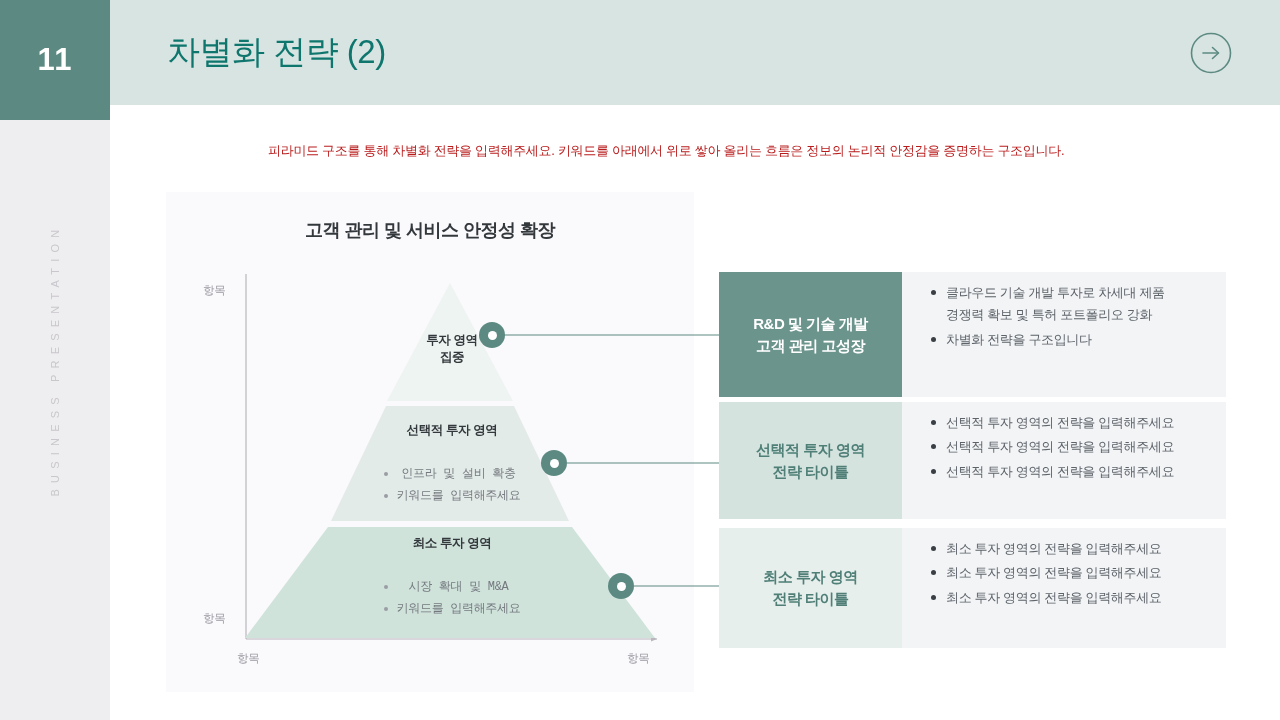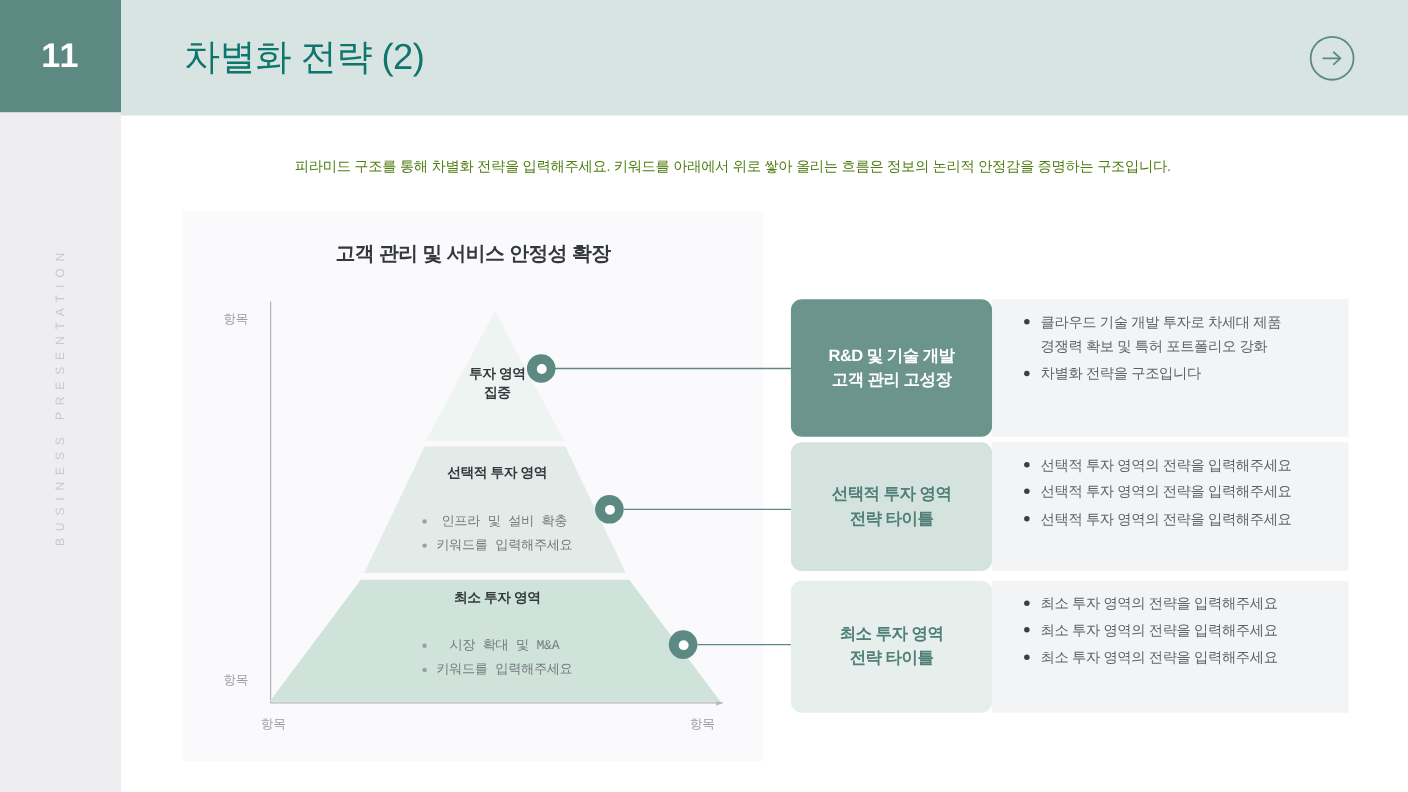--- a/index.html
+++ b/index.html
@@ -50,21 +50,21 @@
     top: 0;
     width: 1170px;
     height: 105px;
     background: #d7e4e1;
   }
   .page-number-box {
     position: absolute;
     left: 0;
     top: 0;
     width: 110px;
-    height: 102px;
+    height: 120px;
     background: #5c8a82;
     display: flex;
     align-items: center;
     justify-content: center;
   }
   .page-number {
     color: #ffffff;
     font-size: 31px;
     font-weight: 700;
     letter-spacing: 1px;
@@ -89,21 +89,21 @@
     width: 42px;
     height: 42px;
   }
 
   
   .subtitle {
     position: absolute;
     left: 268px;
     top: 142px;
     font-size: 13px;
-    color: #4d7c0f;
+    color: #b91c1c;
     letter-spacing: -0.3px;
     white-space: nowrap;
   }
 
   
   .chart-panel {
     position: absolute;
     left: 166px;
     top: 192px;
     width: 528px;
@@ -233,21 +233,20 @@
     flex-direction: column;
     align-items: center;
     justify-content: center;
     text-align: center;
     font-size: 15px;
     font-weight: 700;
     line-height: 1.45;
     letter-spacing: -0.5px;
     box-sizing: border-box;
     padding: 6px;
-    border-radius: 10px;
   }
   .card-body {
     flex: 1;
     background: #f2f4f6;
     display: flex;
     flex-direction: column;
     box-sizing: border-box;
     padding: 10px 18px 10px 28px;
   }
   .card-body ul {

